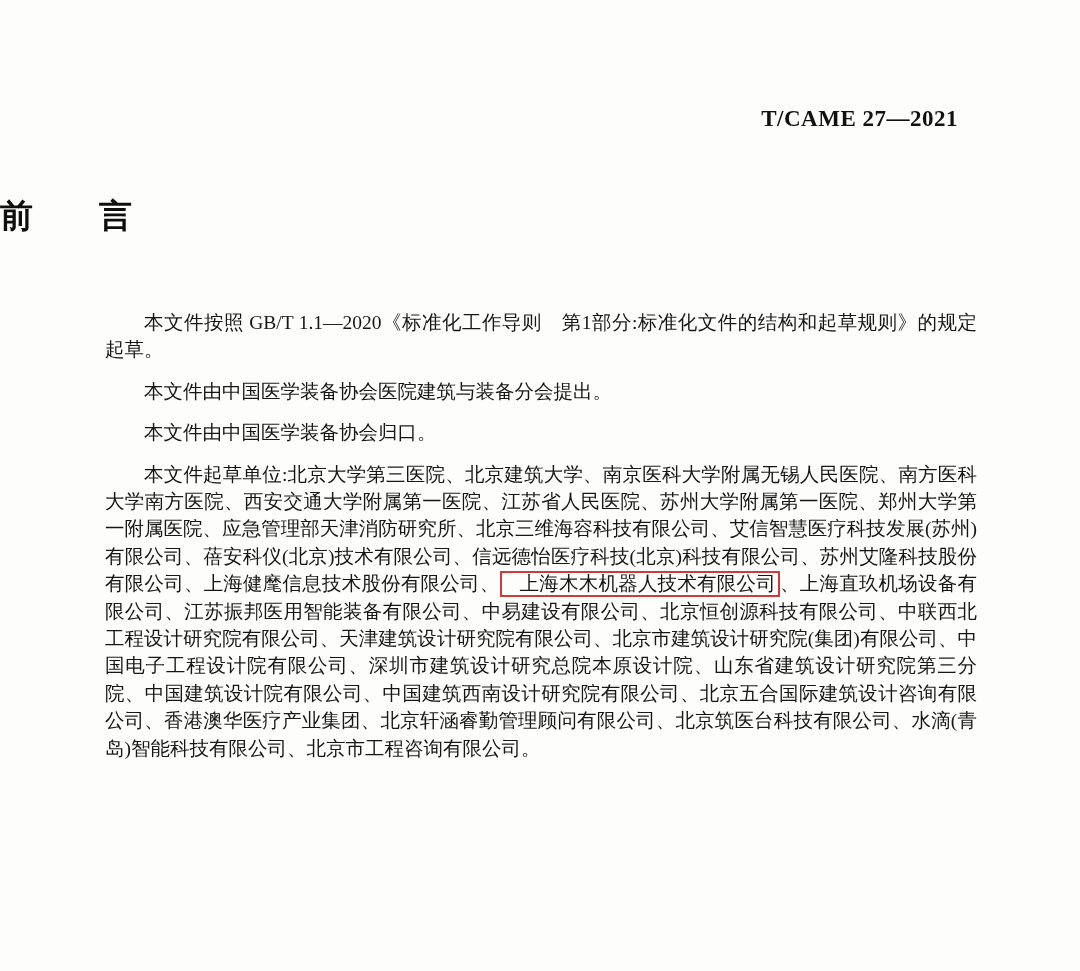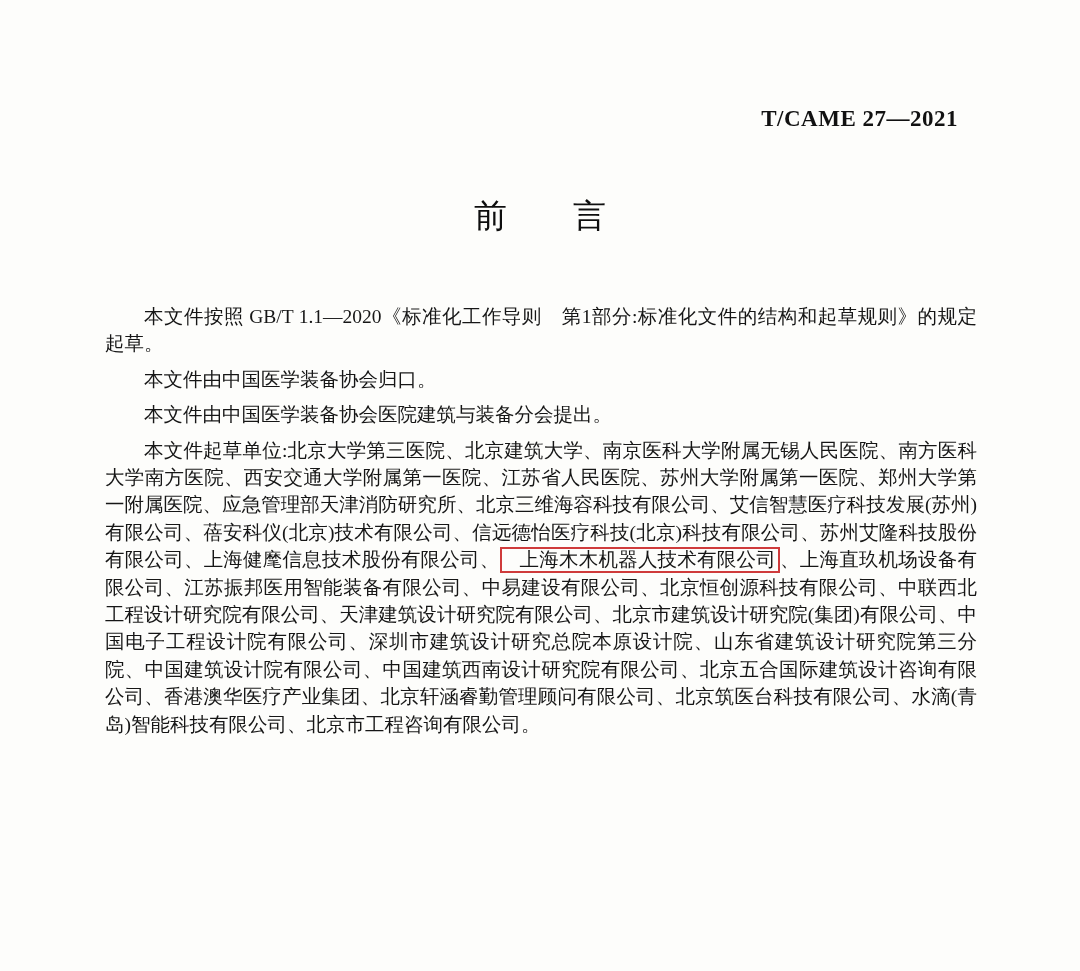--- a/index.html
+++ b/index.html
@@ -25,40 +25,39 @@
     letter-spacing: 0.5px;
     font-family: "Liberation Serif", "DejaVu Serif", serif;
     color: #111;
     text-align: right;
   }
   .page-title {
     position: absolute;
     top: 194px;
     left: 0;
     width: 100%;
-    text-align: center;
     font-size: 33px;
-    font-weight: normal;
+    font-weight: bold;
     font-family: "Liberation Sans", "DejaVu Sans", sans-serif;
     color: #0e0e0e;
     white-space: pre;
   }
   .content {
     position: absolute;
     top: 295px;
     left: 105px;
     width: 872px;
     font-size: 19.5px;
     line-height: 27.4px;
     text-align: justify;
     text-justify: inter-character;
     color: #161616;
   }
   .content p {
-    margin: 8px 0 4px 0;
+    margin: 14px 0 4px 0;
     text-indent: 2em;
   }
   .hl-box {
     display: inline;
     border: 2px solid #cf3b3b;
     padding: 0 2px 1px 18px;
     box-decoration-break: clone;
   }
 </style>
 </head>
@@ -67,21 +66,21 @@
 <div class="page">
 
   <div class="doc-number">T/CAME 27—2021</div>
 
   <div class="page-title">前　　言</div>
 
   <div class="content">
 
     <p>本文件按照 GB/T 1.1—2020《标准化工作导则　第1部分:标准化文件的结构和起草规则》的规定起草。</p>
 
+    <p>本文件由中国医学装备协会医院建筑与装备分会提出。</p>
+
     <p>本文件由中国医学装备协会归口。</p>
-
-    <p>本文件由中国医学装备协会医院建筑与装备分会提出。</p>
 
     <p><span>本文件起草单位:北京大学第三医院、北京建筑大学、南京医科大学附属无锡人民医院、南方医科大学南方医院、西安交通大学附属第一医院、江苏省人民医院、苏州大学附属第一医院、郑州大学第一附属医院、应急管理部天津消防研究所、北京三维海容科技有限公司、艾信智慧医疗科技发展(苏州)有限公司、蓓安科仪(北京)技术有限公司、信远德怡医疗科技(北京)科技有限公司、苏州艾隆科技股份有限公司、上海健麾信息技术股份有限公司、</span><span class="hl-box" style="border-color: rgb(207, 59, 59);">上海木木机器人技术有限公司</span><span>、上海直玖机场设备有限公司、江苏振邦医用智能装备有限公司、中易建设有限公司、北京恒创源科技有限公司、中联西北工程设计研究院有限公司、天津建筑设计研究院有限公司、北京市建筑设计研究院(集团)有限公司、中国电子工程设计院有限公司、深圳市建筑设计研究总院本原设计院、山东省建筑设计研究院第三分院、中国建筑设计院有限公司、中国建筑西南设计研究院有限公司、北京五合国际建筑设计咨询有限公司、香港澳华医疗产业集团、北京轩涵睿勤管理顾问有限公司、北京筑医台科技有限公司、水滴(青岛)智能科技有限公司、北京市工程咨询有限公司。</span></p>
 
 
   </div>
 </div>
 
 </body></html>

